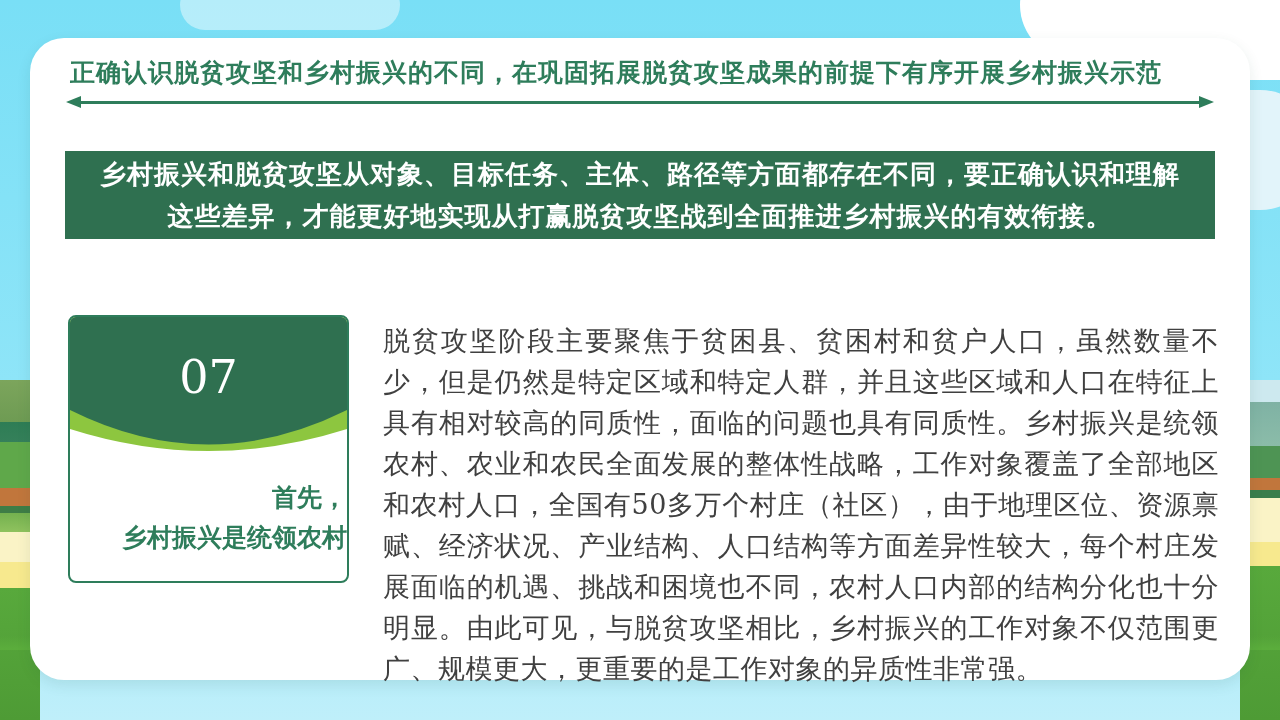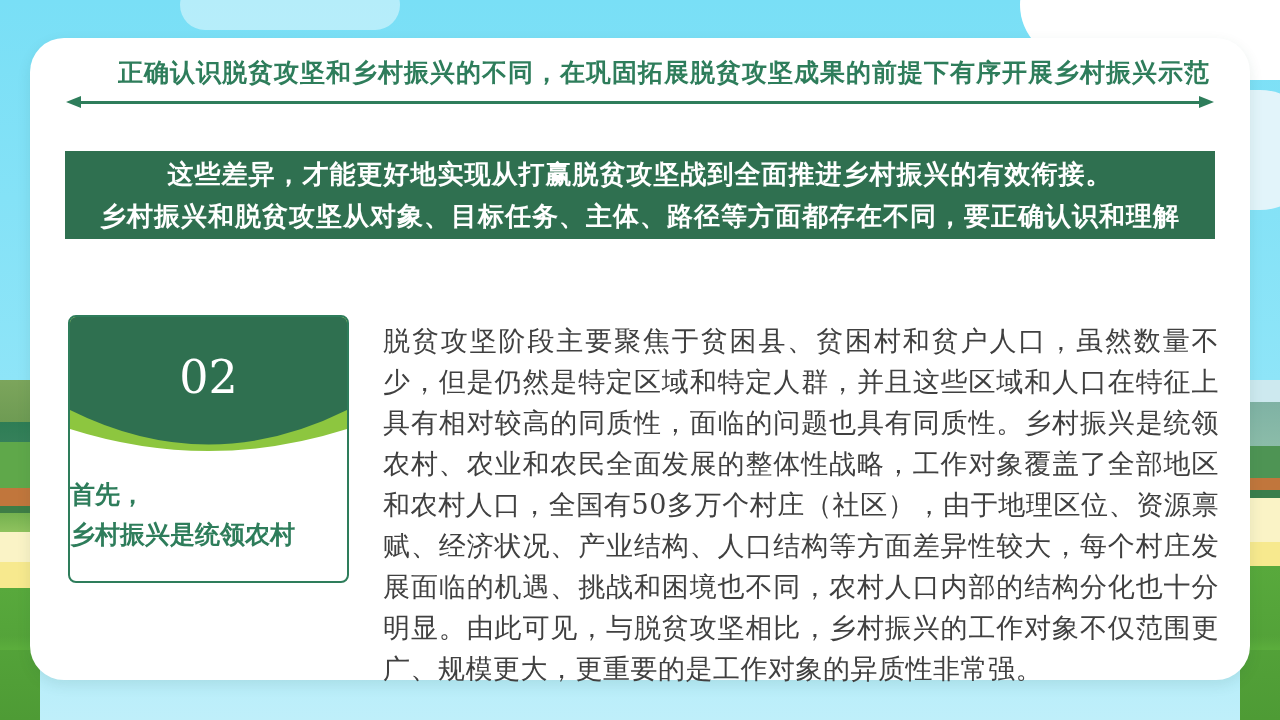--- a/index.html
+++ b/index.html
@@ -48,21 +48,21 @@
       #5BAD3C 43px, #5BAD3C 58px,
       #2F7D55 58px, #2F7D55 64px); }
   .grass-top { position: absolute; left: 0; right: 0; bottom: 70px; height: 14px;
       background: linear-gradient(180deg, rgba(91,173,60,0) 0%, #5BAD3C 90%); }
 
   
   .card { position: absolute; left: 30px; top: 38px; width: 1220px; height: 642px;
           background: #ffffff; border-radius: 34px;
           box-shadow: 0 5px 14px rgba(30,80,60,0.10); }
 
-  .slide-title { margin: 18px 40px 5px; text-align: right;
+  .slide-title { margin: 18px 40px 5px; text-align: left;
       font-size: 25px; font-weight: bold; letter-spacing: 1px; color: #2E7D5B; }
 
   .title-rule { display: flex; align-items: center; margin: 7px 36px 0; }
   .arrowhead { width: 0; height: 0; border-top: 6px solid transparent; border-bottom: 6px solid transparent; }
   .arrowhead.left  { border-right: 15px solid #2E7D5B; }
   .arrowhead.right { border-left: 15px solid #2E7D5B; }
   .rule-line { flex: 1; height: 3px; background: #2E7D5B; }
 
   .banner { margin: 43px 35px 0; height: 88px; background: #2F7050;
       display: flex; flex-direction: column; justify-content: center;
@@ -72,22 +72,22 @@
   .content { position: absolute; left: 0; top: 277px; width: 100%; }
 
   
   .number-card { position: absolute; left: 38px; top: 0; width: 281px; height: 268px;
       background: #ffffff; border: 2px solid #2E7D5B; border-radius: 8px; overflow: hidden; }
   .number-card svg { display: block; width: 100%; height: 160px; }
   .section-number { position: absolute; left: 0; top: 30px; width: 100%;
       text-align: center; color: #ffffff; font-family: "DejaVu Serif", serif;
       font-size: 46px; line-height: 60px; }
   .section-caption { position: absolute; left: 0; top: 160px; width: 100%;
-      text-align: left; color: #2E7D5B; font-weight: bold;
-      font-family: Liberation Mono, monospace; font-size: 25px; line-height: 40px; }
+      text-align: right; color: #2E7D5B; font-weight: bold;
+      font-family: Liberation Sans, sans-serif; font-size: 25px; line-height: 40px; }
 
   
   .body-paragraph { position: absolute; left: 353px; top: 5px; width: 836px;
       font-family: "DejaVu Serif", serif; font-size: 27px; line-height: 41px;
       color: #404040; text-align: justify; text-justify: inter-ideograph; letter-spacing: 0.5px; }
 </style>
 </head>
 <body>
 
 <div class="stage">
@@ -105,32 +105,32 @@
 
     <div class="slide-title">正确认识脱贫攻坚和乡村振兴的不同，在巩固拓展脱贫攻坚成果的前提下有序开展乡村振兴示范</div>
 
     <div class="title-rule">
       <span class="arrowhead left"></span>
       <span class="rule-line"></span>
       <span class="arrowhead right"></span>
     </div>
 
     <div class="banner">
+      <div>乡村振兴和脱贫攻坚从对象、目标任务、主体、路径等方面都存在不同，要正确认识和理解</div>
       <div>这些差异，才能更好地实现从打赢脱贫攻坚战到全面推进乡村振兴的有效衔接。</div>
-      <div>乡村振兴和脱贫攻坚从对象、目标任务、主体、路径等方面都存在不同，要正确认识和理解</div>
     </div>
 
     <div class="content">
 
       <div class="number-card">
         <svg viewBox="0 0 280 160" preserveAspectRatio="none">
           <path d="M0,0 H280 V112 Q140,156 0,112 Z" fill="#8DC63F"></path>
           <path d="M0,0 H280 V93 Q140,162 0,93 Z" fill="#2F7050"></path>
         </svg>
-        <div class="section-number">02</div>
+        <div class="section-number">07</div>
         <div class="section-caption">
           <div>首先，</div>
           <div>乡村振兴是统领农村</div>
         </div>
       </div>
 
       <div class="body-paragraph">脱贫攻坚阶段主要聚焦于贫困县、贫困村和贫户人口，虽然数量不少，但是仍然是特定区域和特定人群，并且这些区域和人口在特征上具有相对较高的同质性，面临的问题也具有同质性。乡村振兴是统领农村、农业和农民全面发展的整体性战略，工作对象覆盖了全部地区和农村人口，全国有50多万个村庄（社区），由于地理区位、资源禀赋、经济状况、产业结构、人口结构等方面差异性较大，每个村庄发展面临的机遇、挑战和困境也不同，农村人口内部的结构分化也十分明显。由此可见，与脱贫攻坚相比，乡村振兴的工作对象不仅范围更广、规模更大，更重要的是工作对象的异质性非常强。</div>
 
     </div>
 

